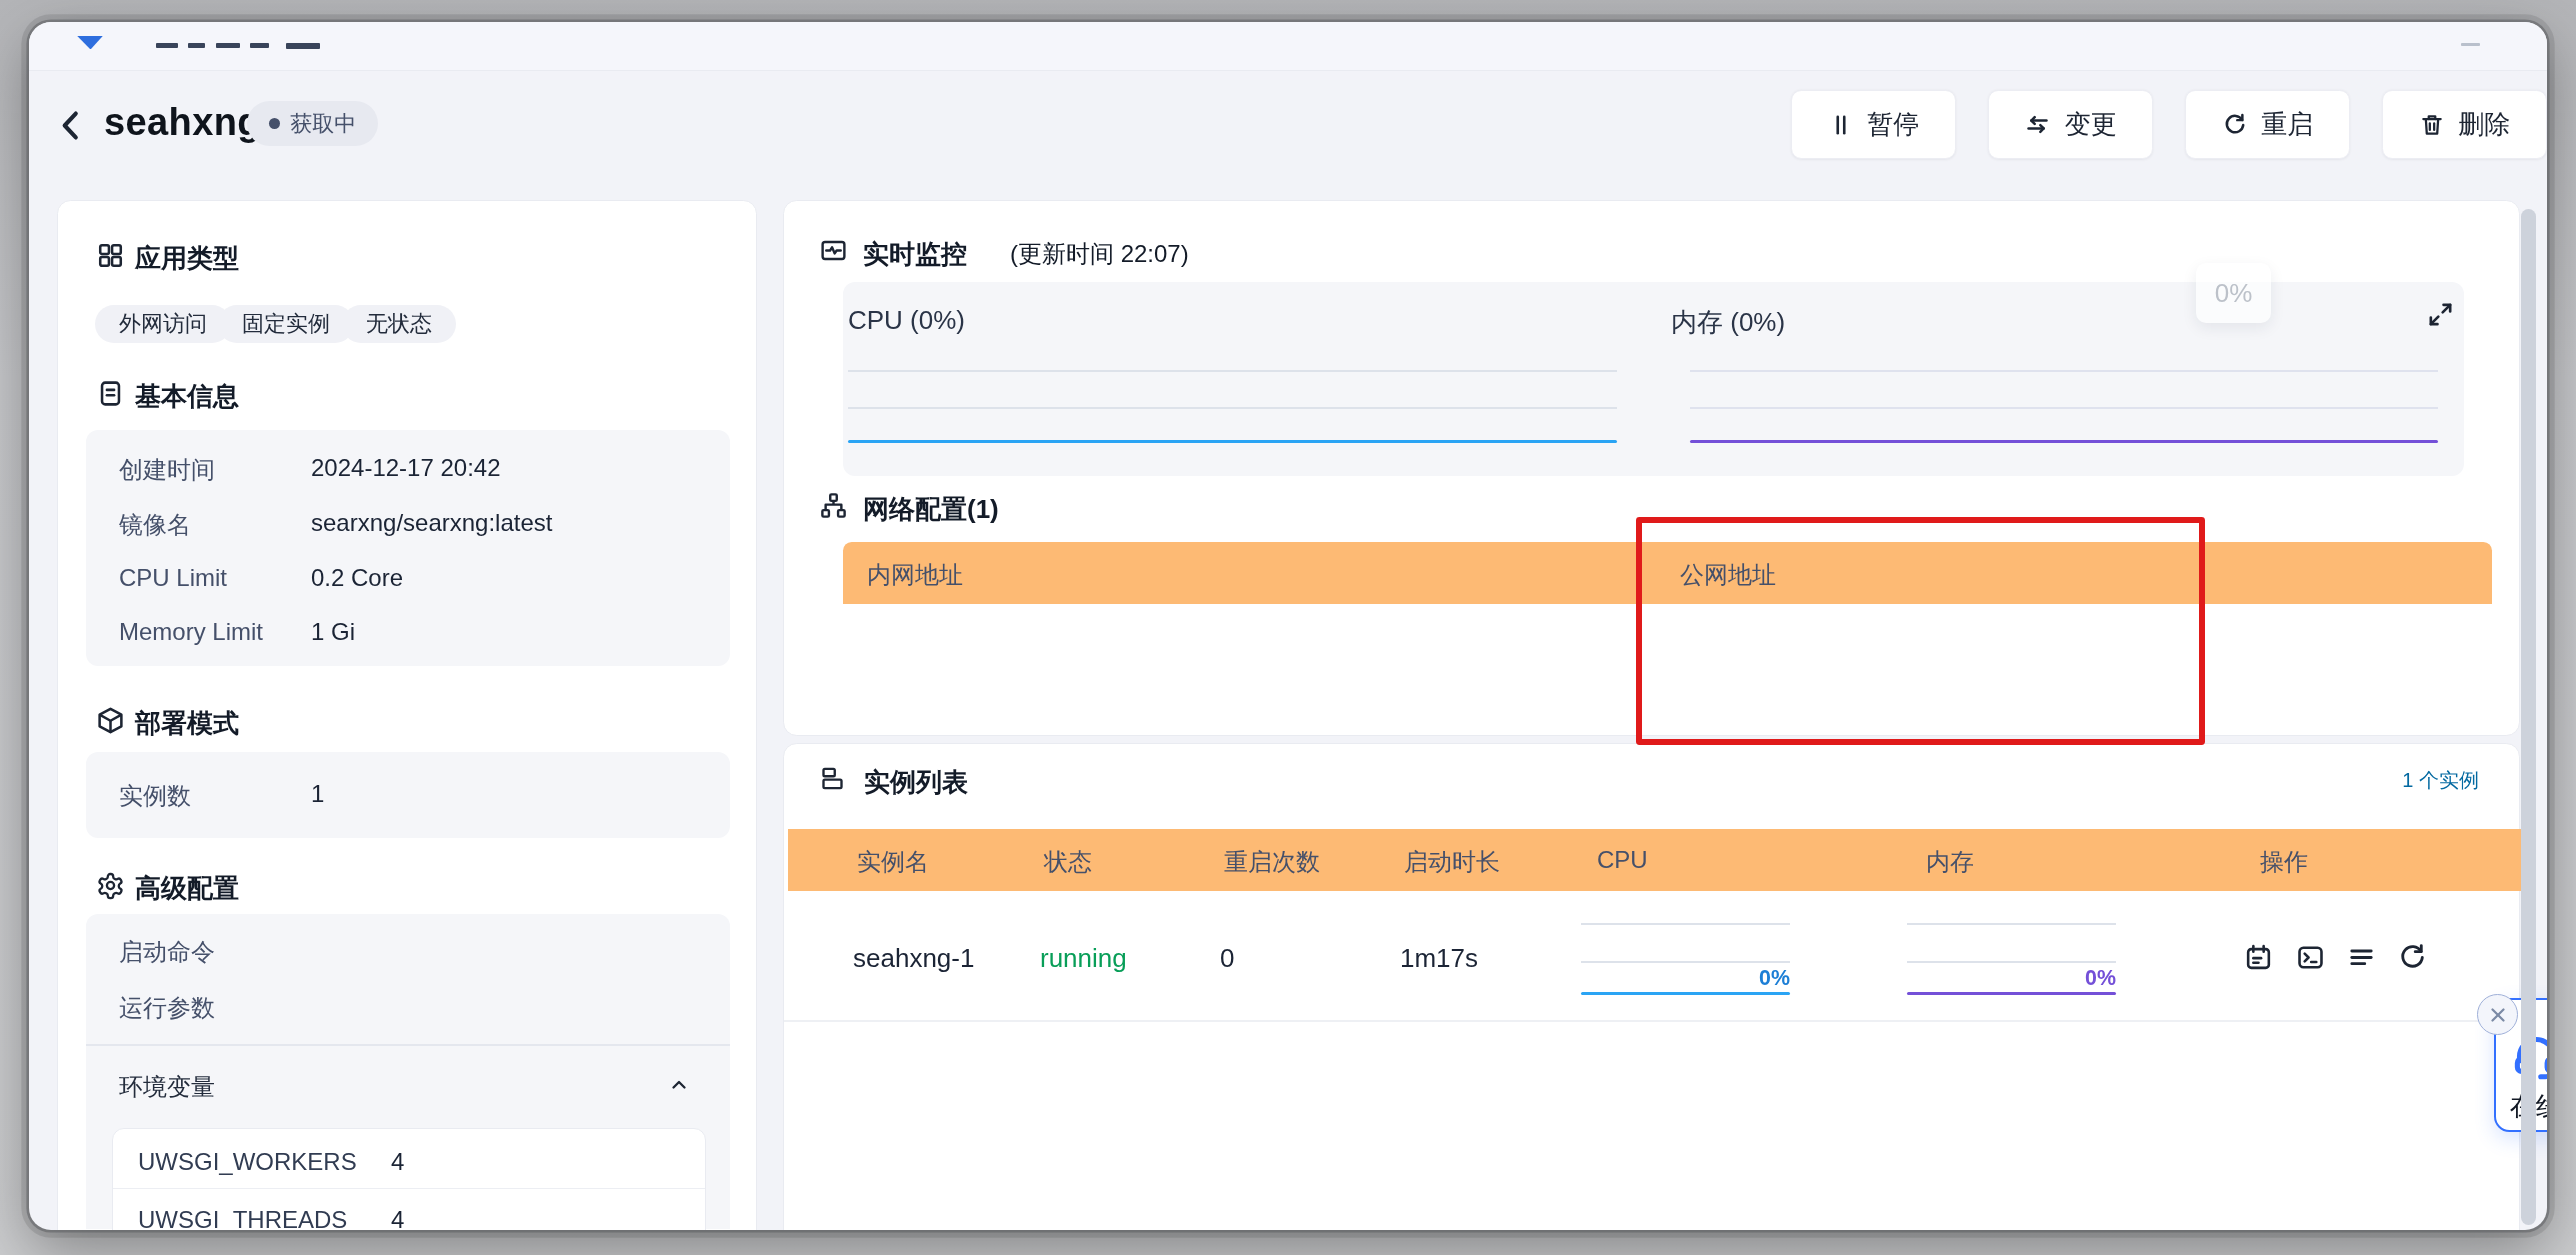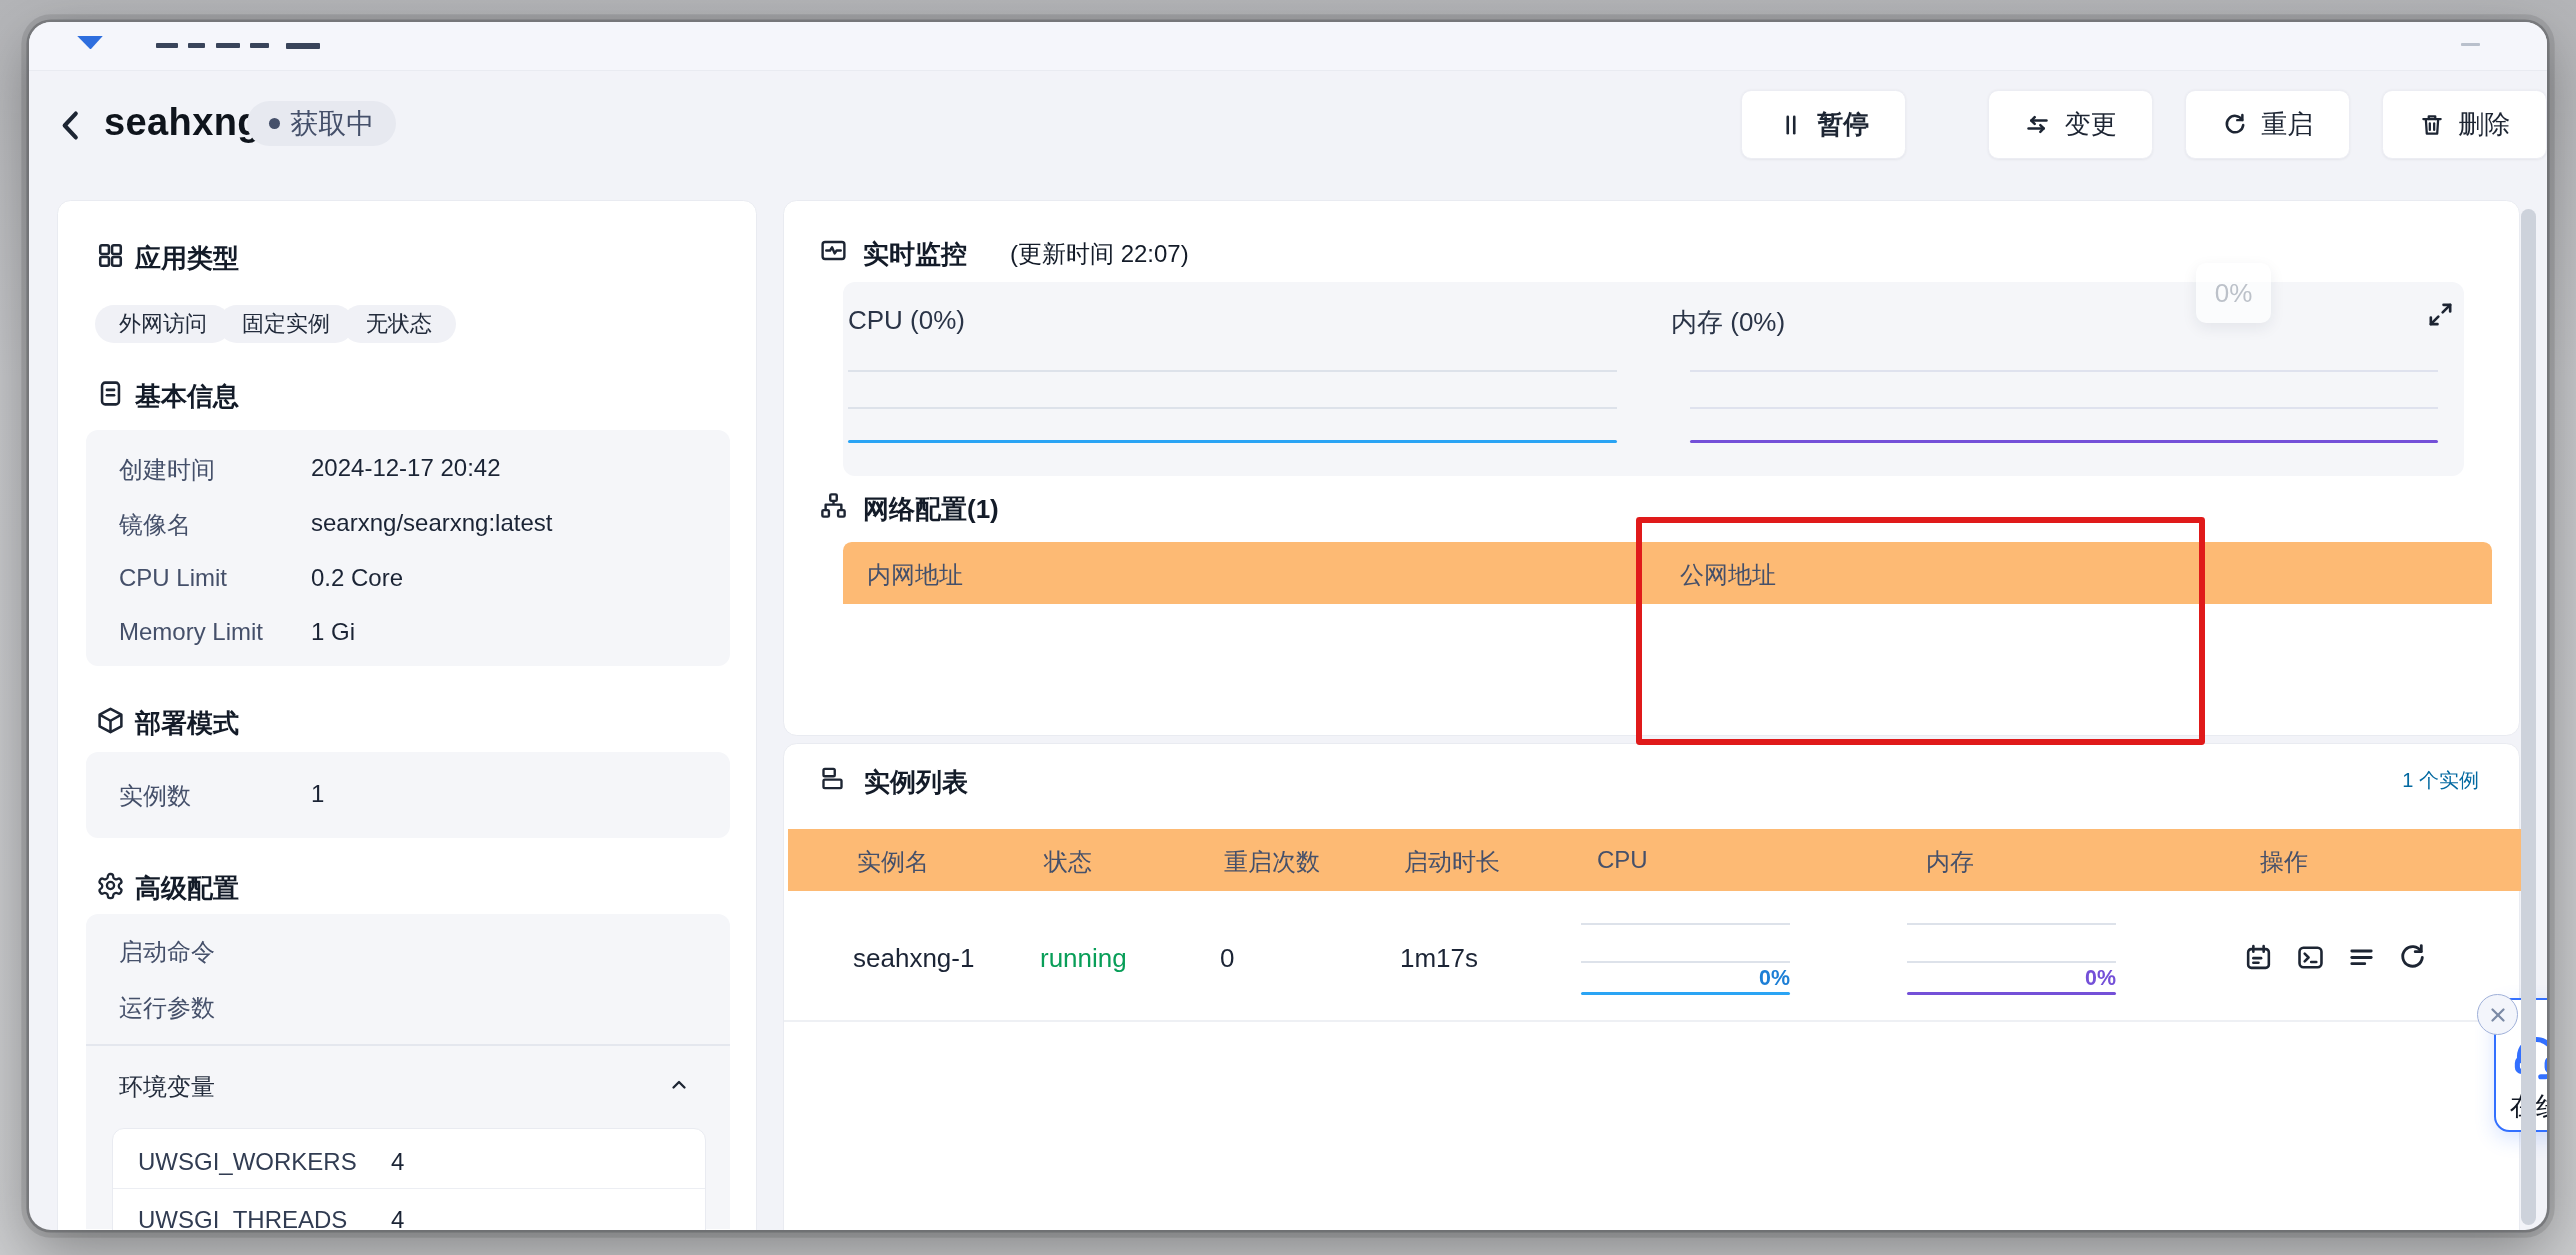--- a/index.html
+++ b/index.html
@@ -17,21 +17,21 @@
   }
   .topstrip{left:0;top:0;width:100%;height:48px;background:#f5f6fb;border-bottom:0.9px solid rgba(20,30,50,.05);}
   .cutmark{position:absolute;background:#39445a;border-radius:0.9px;height:5.1px;top:20.6px;}
   .logo-cut{position:absolute;left:48px;top:13.7px;width:26px;height:13.7px;background:#2e6ede;
     clip-path:polygon(0 0,100% 0,52% 100%);}
   .t-title{font-size:38px;font-weight:700;color:#0f141c;letter-spacing:0.4px;}
   .t-sechead{font-size:26px;font-weight:700;color:#131b28;}
   .t-label{font-size:24px;color:#45506a;font-weight:400;}
   .t-value{font-size:24px;color:#1b2435;font-weight:500;}
   .badge{display:flex;align-items:center;gap:10.3px;background:#e7e9f0;border-radius:23px;
-    padding:0 22px;height:45px;font-size:28px;color:#45506a;font-weight:500;}
+    padding:0 22px;height:45px;font-size:22px;color:#45506a;font-weight:500;}
   .dot{width:11px;height:11px;border-radius:50%;background:#45506a;}
   .btn{display:flex;align-items:center;justify-content:center;gap:13.7px;width:163px;height:67px;
     background:#ffffff;border:0.9px solid #ecedf3;border-radius:10.3px;font-size:26px;font-weight:500;
     color:#1d2533;box-shadow:0 0.9px 2.6px rgba(16,24,40,.06);cursor:pointer;}
   .card-white{background:#ffffff;border:0.9px solid #e9ebf1;border-radius:13.7px;}
   .card-gray{background:#f5f6f9;border-radius:12px;}
   .tag{display:inline-flex;align-items:center;justify-content:center;height:38px;padding:0 24px;
     background:#f0f1f6;border-radius:19px;font-size:22px;color:#232c3c;font-weight:500;}
   .gridline{position:absolute;height:1.7px;background:#dde2ea;}
   .chart-line{position:absolute;height:3.4px;border-radius:1.7px;}
@@ -70,21 +70,21 @@
     <svg width="41" height="41" viewBox="0 0 24 24" fill="none" stroke="currentColor" stroke-width="2.4" stroke-linecap="round" stroke-linejoin="round">
         <polyline points="14.5 5 8 12 14.5 19"></polyline>
       </svg>
   </div>
   <div class="a t-title" style="left:75px;top:79px;">seahxng</div>
   <div class="a badge" style="left:218px;top:79px;">
     <span class="dot"></span>
     <span>获取中</span>
   </div>
 
-  <div class="a btn" style="left:1712px;top:68px;font-weight:bold;">
+  <div class="a btn" style="left:1762px;top:68px;">
     <svg class="icon" width="26" height="26" viewBox="0 0 24 24" fill="none" stroke="currentColor" stroke-width="2.4" stroke-linecap="round">
         <line x1="9" y1="4.5" x2="9" y2="19.5"></line>
         <line x1="15" y1="4.5" x2="15" y2="19.5"></line>
       </svg>
     <span>暂停</span>
   </div>
   <div class="a btn" style="left:1959px;top:68px;">
     <svg class="icon" width="27" height="27" viewBox="0 0 24 24" fill="none" stroke="currentColor" stroke-width="2.2" stroke-linecap="round" stroke-linejoin="round">
         <path d="M20 8.5H6.5"></path>
         <path d="M9.5 5.5 6.5 8.5l3 3"></path>

